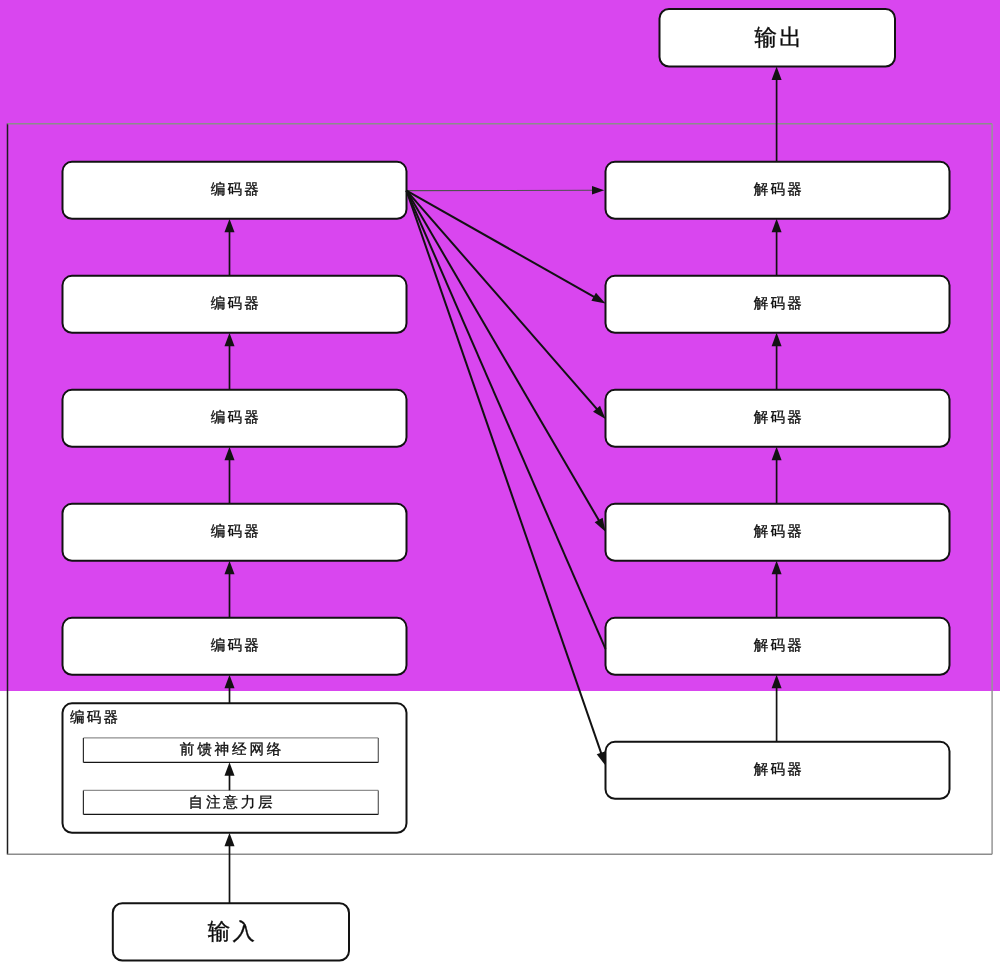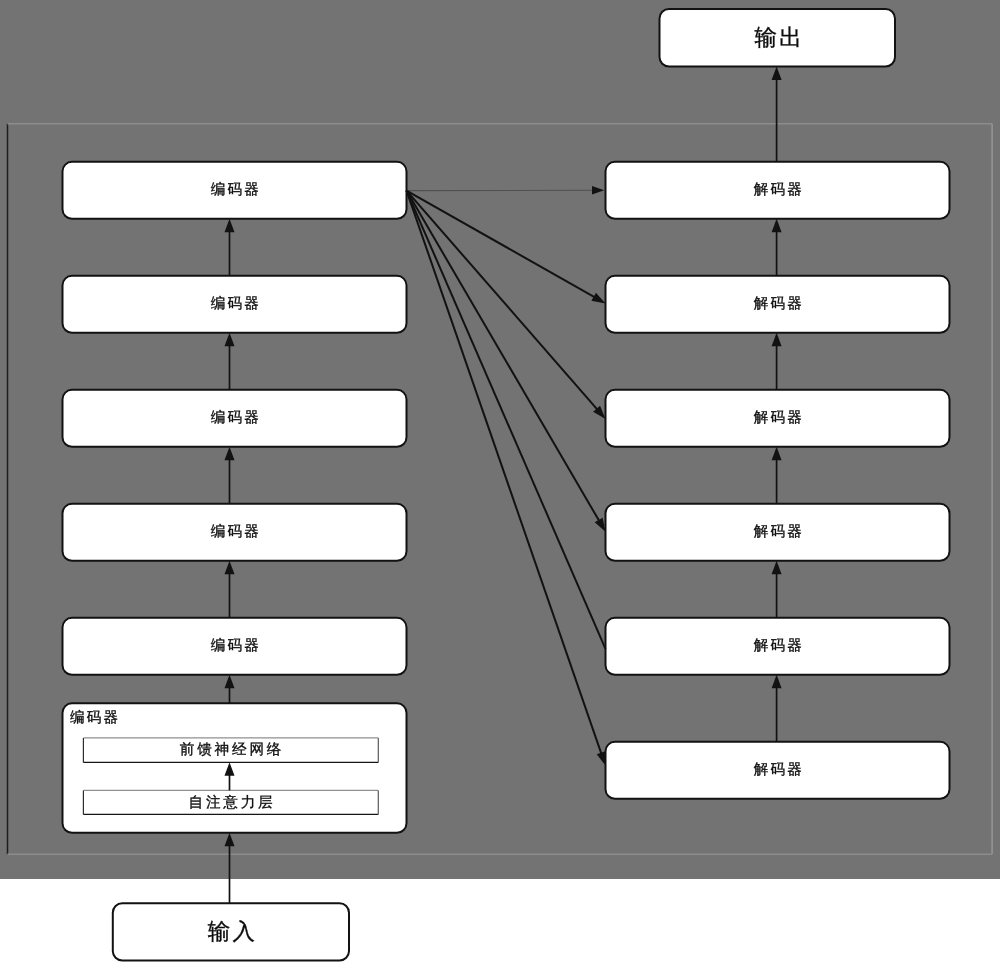--- a/index.html
+++ b/index.html
@@ -1,19 +1,19 @@
 <!DOCTYPE html>
 <html><head>
 <meta charset="utf-8">
 <style>
   html,body{margin:0;padding:0;background:#ffffff;}
   body{width:1000px;height:969px;overflow:hidden;
        font-family:"Liberation Serif",serif;
        -webkit-font-smoothing:antialiased;text-rendering:geometricPrecision;}
-  #stage{position:relative;width:1000px;height:879px;background:#737373;}
+  #stage{position:relative;width:1000px;height:691px;background:#d946ef;}
   svg#diagram{position:absolute;left:0;top:0;width:1000px;height:969px;display:block;
               shape-rendering:geometricPrecision;
               transform:translateZ(0);will-change:transform;}
   text{font-family:"Liberation Serif",serif;fill:#0d0d0d;
        stroke:#0d0d0d;stroke-width:0.32px;paint-order:stroke fill;
        -webkit-font-smoothing:antialiased;
        text-rendering:geometricPrecision;}
   .boxlbl{font-size:14.6px;text-anchor:middle;dominant-baseline:central;letter-spacing:2.2px;}
   .biglbl{font-size:22.5px;text-anchor:middle;dominant-baseline:central;letter-spacing:2.2px;}
   .smalllbl{font-size:14.6px;text-anchor:start;dominant-baseline:central;letter-spacing:2.2px;}

